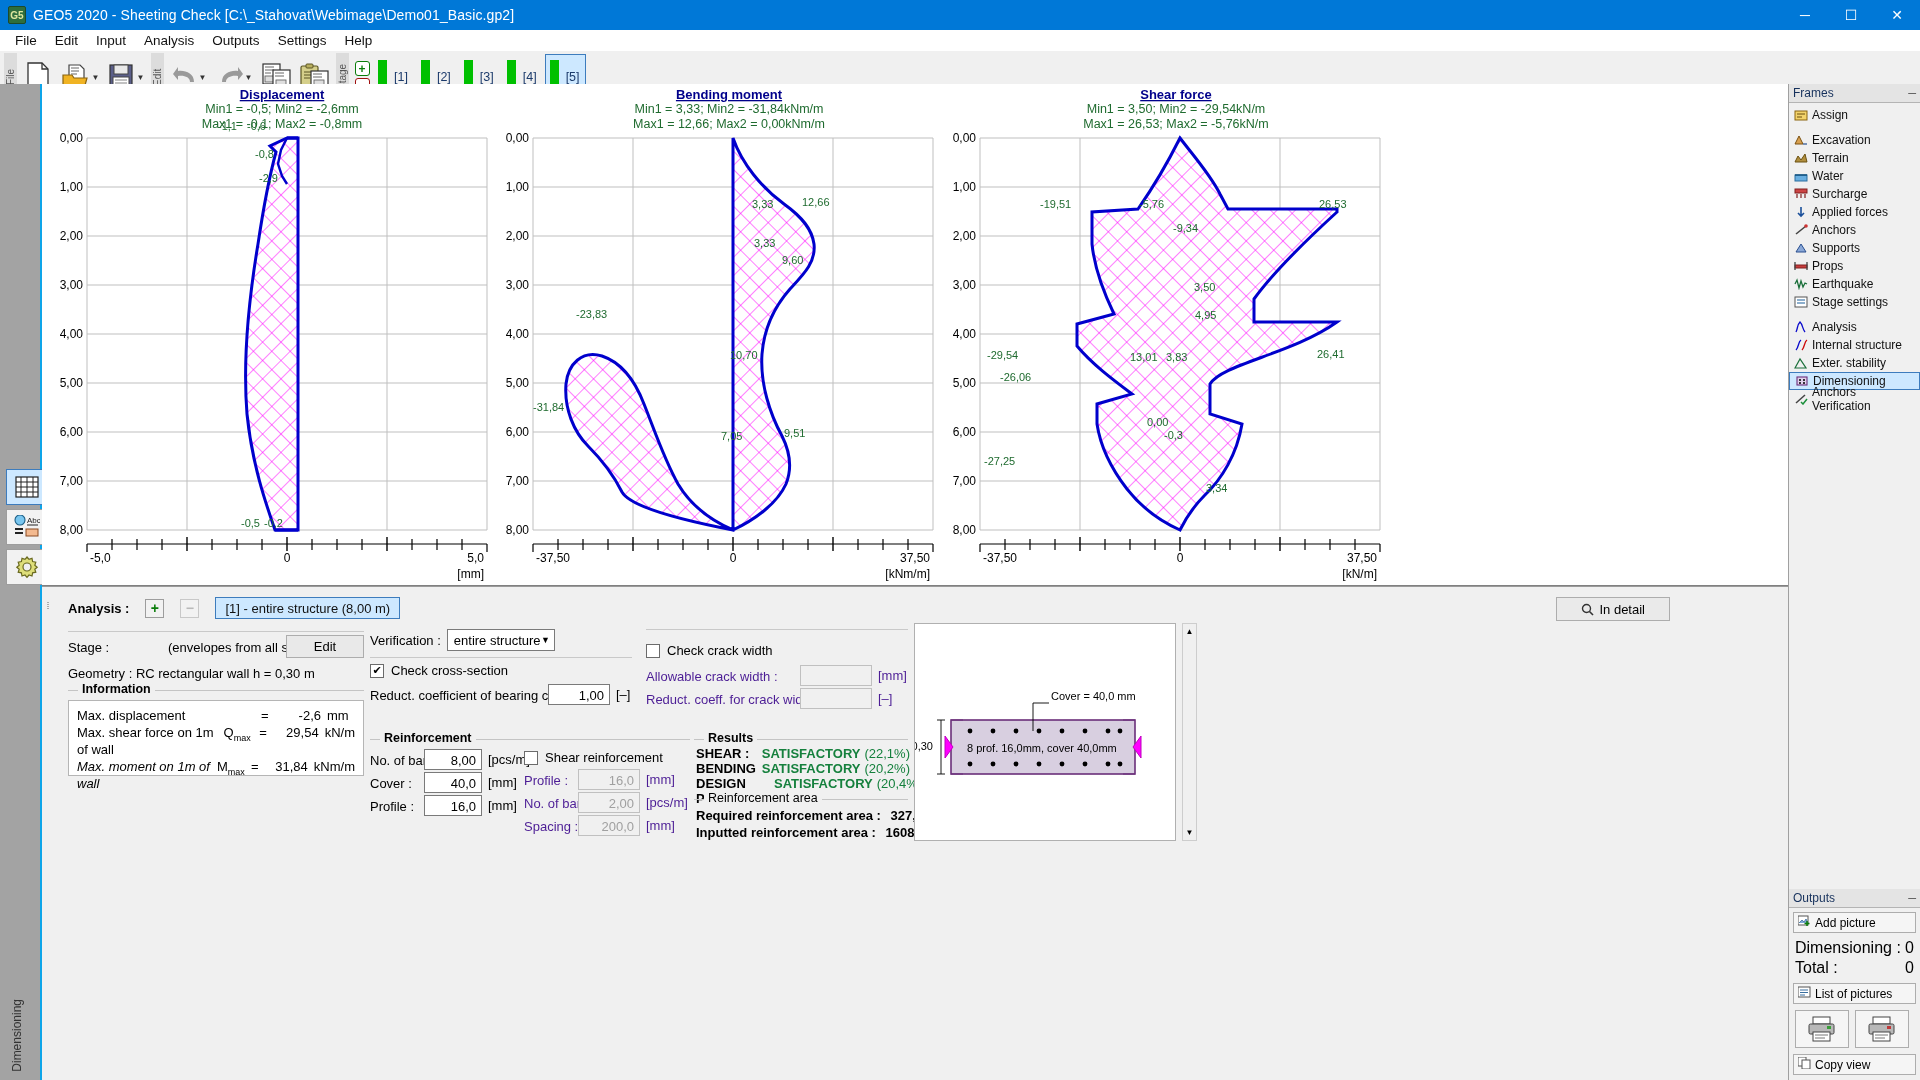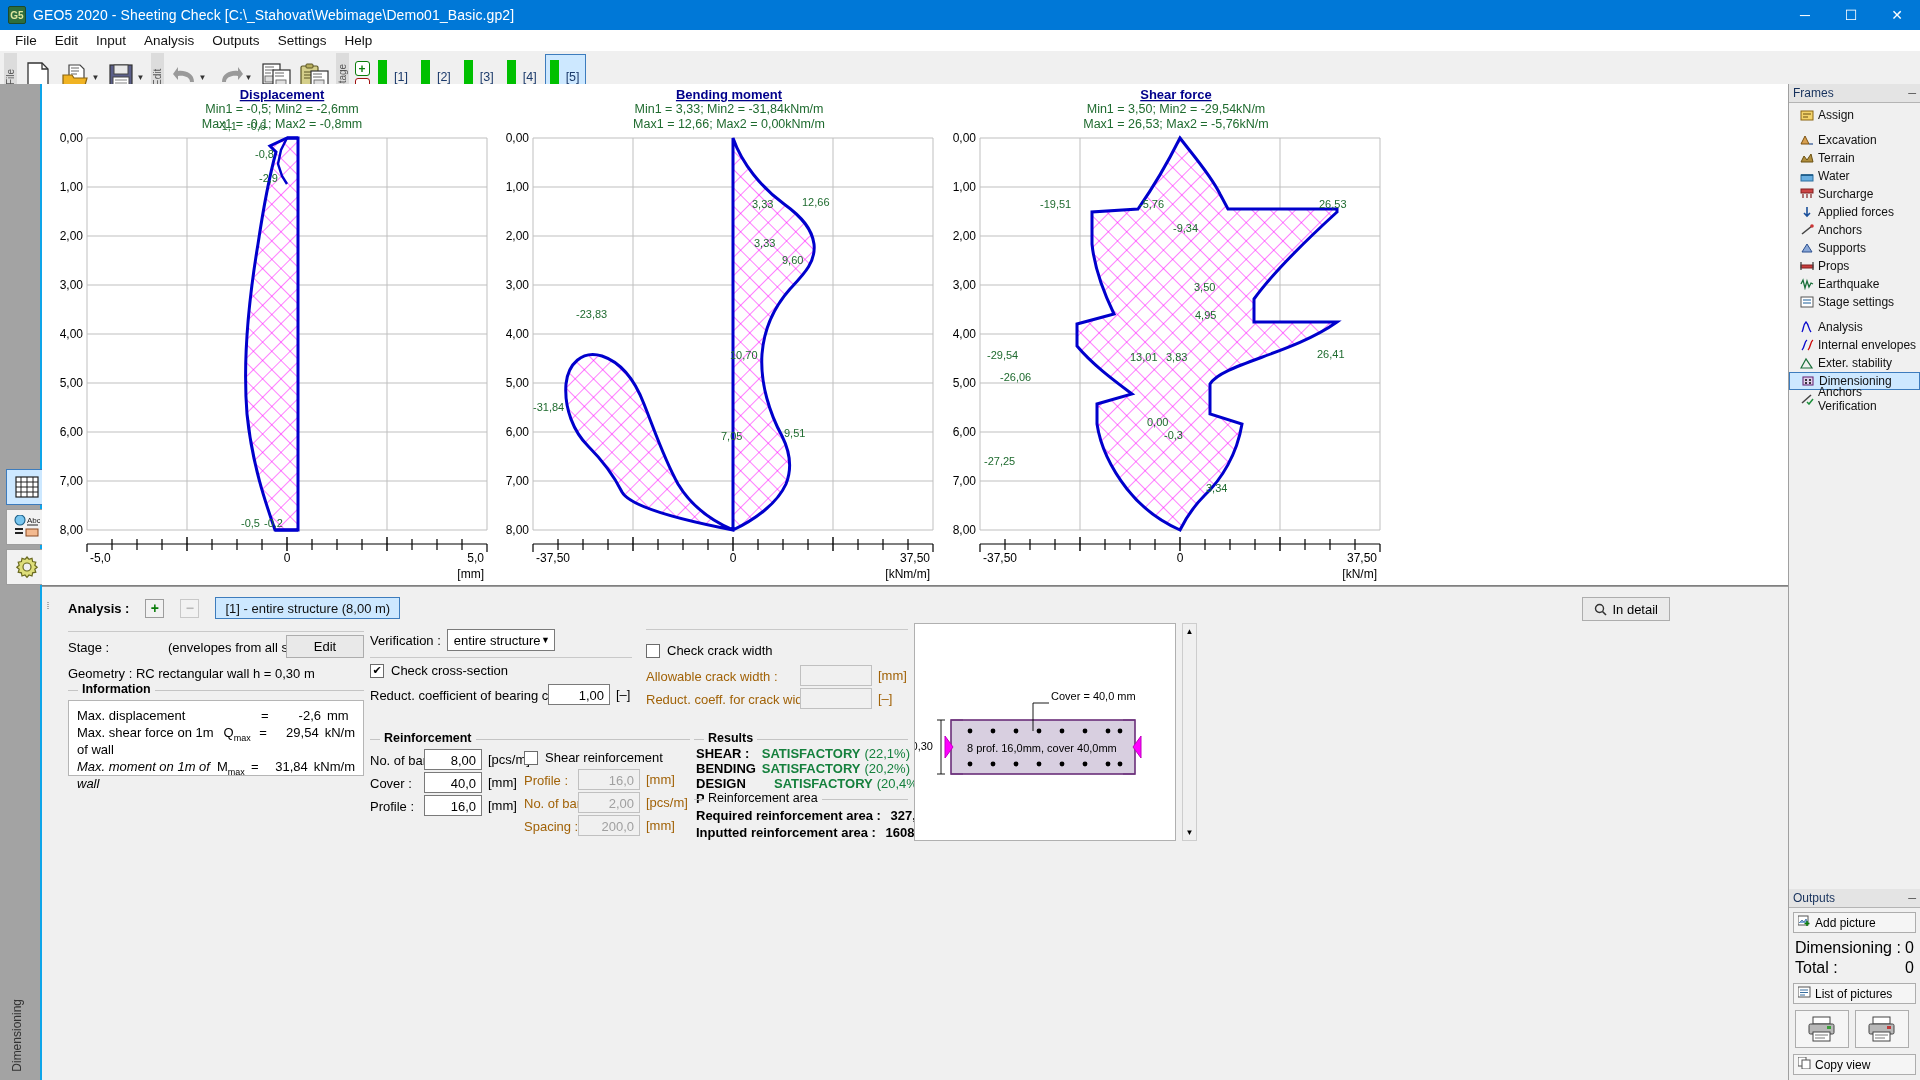--- a/index.html
+++ b/index.html
@@ -108,21 +108,21 @@
   
   .rightcol{ width:132px; background:#f0f0f0; border-left:1px solid #a0a0a0;
              display:flex;flex-direction:column;}
   .panel-head{
     background:#e4e4e4;height:19px;display:flex;align-items:center;
     padding:0 4px;border-bottom:1px solid #b4b4b4;font-size:12px;color:#16315c;
   }
   .panel-head .minus{margin-left:auto;font-size:11px;color:#444;}
   .frames-list{ padding:3px 0 0 0;}
   .frame-item{
-    display:flex;align-items:center;height:18px;padding:0 2px 0 10px;
+    display:flex;align-items:center;height:18px;padding:0 2px 0 4px;
     font-size:12px;color:#111;margin-bottom:0px;
   }
   .frame-item .ico{
     width:15px;height:14px;margin-right:4px;flex:0 0 auto;
     display:flex;align-items:center;justify-content:center;font-size:10px;
   }
   .frame-item.sel{ background:#cde8ff; border:1px solid #3d7cbd; height:18px;}
   .frame-sep{height:7px;}
 
   .outputs-body{padding:4px 4px 0 4px;font-size:12px;}
@@ -140,21 +140,21 @@
   
   .chart-title{ font-size:13px; font-weight:bold; fill:#00008b; text-decoration:underline;}
   .chart-sub{ font-size:12.5px; fill:#1f6b2f;}
   .axis-lbl{ font-size:12px; fill:#000;}
   .val-lbl{ font-size:11px; fill:#1f6b2f;}
   .unit-lbl{ font-size:12px; fill:#000;}
 
   
   .bp{ position:absolute; font-size:13px;}
   .lbl{font-size:13px;color:#000;}
-  .lbl.dim{color:#a16207;}
+  .lbl.dim{color:#4c1d95;}
   .ipt{
     height:21px;border:1px solid #7a7a7a;background:#fff;
     text-align:right;padding:1px 5px 0 0;font-size:13px;line-height:19px;
   }
   .ipt.dis{background:#f0f0f0;border:1px solid #c0c0c0;color:#a0a0a0;}
   .btn{
     height:23px;border:1px solid #adadad;background:#e9e9e9;
     display:flex;align-items:center;justify-content:center;font-size:13px;
   }
   .cb{ width:14px;height:14px;border:1px solid #6b6b6b;background:#fff;
@@ -186,21 +186,21 @@
     width:19px;height:19px;border:1px solid #c8c8c8;background:#f2f2f2;
     display:flex;align-items:center;justify-content:center;
     font-weight:bold;color:#b9b9b9;font-size:14px;line-height:1;
   }
   .tag-sel{
     height:22px;border:1px solid #3d7cbd;background:#cde8ff;
     display:flex;align-items:center;padding:0 9px;font-size:13px;color:#111;
   }
   .detail-btn{
     height:24px;border:1px solid #adadad;background:#eaeaea;
-    display:flex;align-items:center;gap:5px;padding:0 11px;font-size:13px;
+    display:flex;align-items:center;gap:5px;padding:0 24px;font-size:13px;
   }
   .scrollbar{
     width:15px;background:#f0f0f0;border:1px solid #cdcdcd;
     display:flex;flex-direction:column;align-items:center;
   }
   .sb-arrow{width:13px;height:15px;display:flex;align-items:center;justify-content:center;font-size:8px;background:#f0f0f0;}
   .vgrip{position:absolute;left:3px;top:8px;width:6px;height:22px;
          display:flex;align-items:center;justify-content:center;font-size:9px;color:#555;}
 </style>
 </head>
@@ -958,21 +958,21 @@
           </span>
         <span>Analysis</span>
       </div>
       <div class="frame-item">
         <span class="ico">
             <svg width="14" height="12" viewBox="0 0 14 12">
               <path d="M2 11 C5 8 4 3 7 1" stroke="#0a0acc" stroke-width="1.3" fill="none"></path>
               <path d="M8 11 C11 8 10 3 13 1" stroke="#cc0a0a" stroke-width="1.3" fill="none"></path>
             </svg>
           </span>
-        <span>Internal envelopes</span>
+        <span>Internal structure</span>
       </div>
       <div class="frame-item">
         <span class="ico">
             <svg width="14" height="12" viewBox="0 0 14 12">
               <path d="M1 11 L6 2 L12 11 z" fill="none" stroke="#1a6f3a" stroke-width="1.2"></path>
             </svg>
           </span>
         <span>Exter. stability</span>
       </div>
       <div class="frame-item sel">

